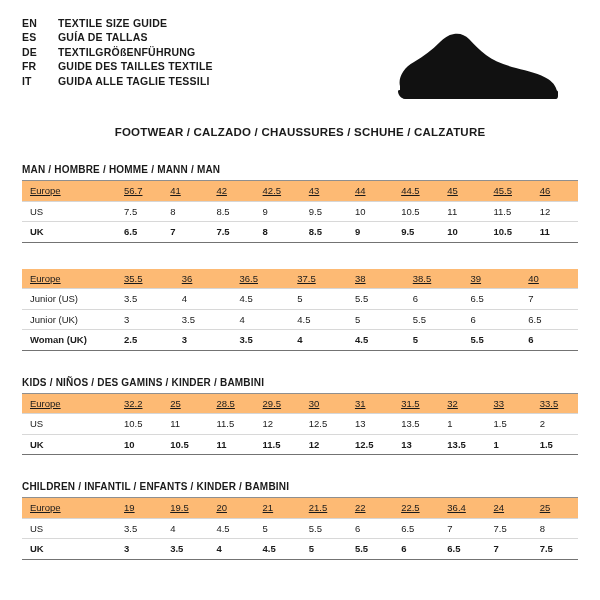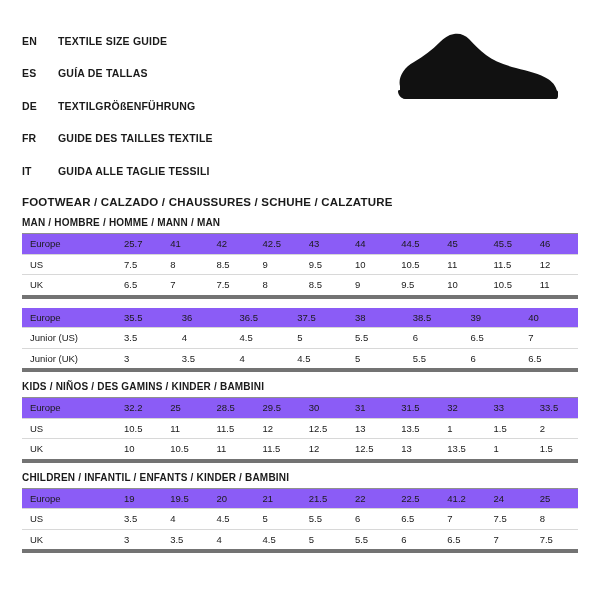--- a/index.html
+++ b/index.html
@@ -42,40 +42,40 @@
     font-weight: 700;
     letter-spacing: .2px;
     color: #1a1a1a;
   }
   .lang-text {
     font-size: 10.5px;
     font-weight: 700;
     letter-spacing: .2px;
     color: #1a1a1a;
     white-space: nowrap;
-    margin-top: 18px;
   }
   .shoe-wrap {
     width: 200px;
     height: 80px;
     margin-right: 8px;
     margin-top: 12px;
   }
   .shoe-wrap svg { display: block; }
 
   .footwear-title {
     margin-top: 18px;
     font-size: 11.5px;
     font-weight: 700;
     letter-spacing: .2px;
+    text-align: center;
   }
 
   
   .section {
-    margin-top: 9px;
+    margin-top: 26px;
   }
   .section-title {
     font-size: 10px;
     font-weight: 700;
     letter-spacing: .2px;
     padding-bottom: 5px;
     border-bottom: 1px solid #8f8f8f;
     margin-bottom: 0;
   }
   table {
@@ -85,24 +85,25 @@
   }
   td {
     font-size: 9.5px;
     line-height: 1;
     padding: 5px 0 5px 8px;
     color: #1a1a1a;
     border-bottom: 1px solid #d8d8d8;
     white-space: nowrap;
   }
   tr.shaded td {
-    background: #8b5cf6;
+    background: #fdba74;
     border-bottom: 1px solid #d6d6d6;
-  }
-  tr:last-child td { border-bottom: 4px solid #737373; }
+    text-decoration: underline;
+  }
+  tr:last-child td { border-bottom: 1px solid #737373; font-weight: bold; }
   td.label { width: 86px; }
 </style>
 </head>
 <body>
 
 <div class="page">
 
   <div class="header">
     <div class="lang-block">
         <div class="lang-row">
@@ -139,21 +140,21 @@
 
   <div class="footwear-title">FOOTWEAR / CALZADO / CHAUSSURES / SCHUHE / CALZATURE</div>
 
   <div id="sections">
       <div class="section">
         <div class="section-title">MAN / HOMBRE / HOMME / MANN / MAN</div>
         <table>
           <tbody>
             <tr class="shaded">
               <td class="label">Europe</td>
-              <td>25.7</td>
+              <td>56.7</td>
               <td>41</td>
               <td>42</td>
               <td>42.5</td>
               <td>43</td>
               <td>44</td>
               <td>44.5</td>
               <td>45</td>
               <td>45.5</td>
               <td>46</td>
             </tr>
@@ -214,20 +215,31 @@
             <tr>
               <td class="label">Junior (UK)</td>
               <td>3</td>
               <td>3.5</td>
               <td>4</td>
               <td>4.5</td>
               <td>5</td>
               <td>5.5</td>
               <td>6</td>
               <td>6.5</td>
+            </tr>
+            <tr>
+              <td class="label">Woman (UK)</td>
+              <td>2.5</td>
+              <td>3</td>
+              <td>3.5</td>
+              <td>4</td>
+              <td>4.5</td>
+              <td>5</td>
+              <td>5.5</td>
+              <td>6</td>
             </tr>
           </tbody>
         </table>
       </div>
       <div class="section">
         <div class="section-title">KIDS / NIÑOS / DES GAMINS / KINDER / BAMBINI</div>
         <table>
           <tbody>
             <tr class="shaded">
               <td class="label">Europe</td>
@@ -277,21 +289,21 @@
           <tbody>
             <tr class="shaded">
               <td class="label">Europe</td>
               <td>19</td>
               <td>19.5</td>
               <td>20</td>
               <td>21</td>
               <td>21.5</td>
               <td>22</td>
               <td>22.5</td>
-              <td>41.2</td>
+              <td>36.4</td>
               <td>24</td>
               <td>25</td>
             </tr>
             <tr>
               <td class="label">US</td>
               <td>3.5</td>
               <td>4</td>
               <td>4.5</td>
               <td>5</td>
               <td>5.5</td>

